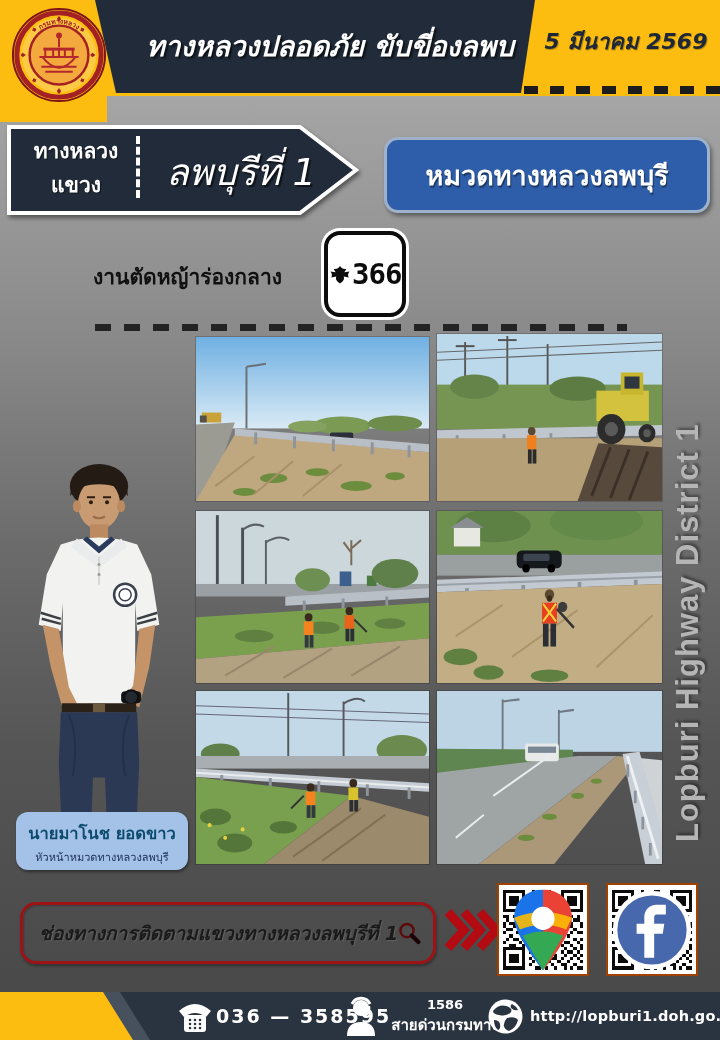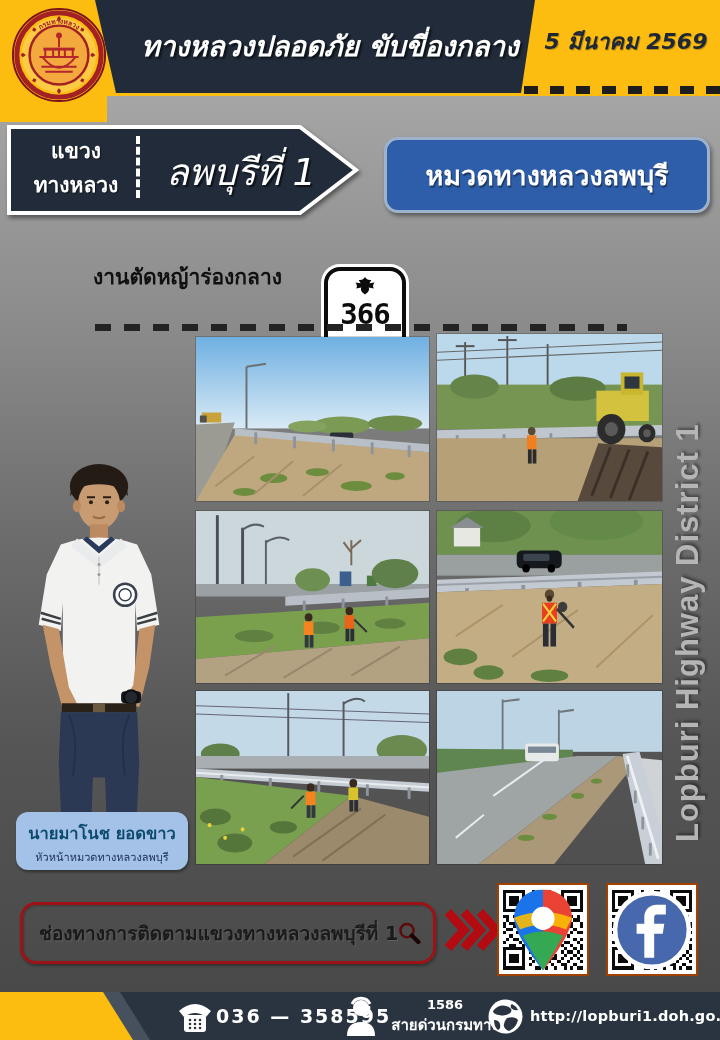--- a/index.html
+++ b/index.html
@@ -32,21 +32,21 @@
   .blue-box{left:384px;top:137px;width:320px;height:70px;background:#2e5ea9;
     border:3px solid #9fb2cb;border-radius:14px;box-shadow:2px 3px 4px rgba(0,0,0,.4);
     display:flex;align-items:center;justify-content:center;}
   .blue-box span{color:#fff;font-size:27px;font-weight:bold;white-space:nowrap;
     text-shadow:1px 2px 1px rgba(0,0,0,.45);}
   
   .work-title{left:50px;top:260px;width:275px;text-align:center;color:#101010;
     font-size:21px;font-weight:bold;white-space:nowrap;}
   .route-shield{left:324px;top:231px;width:74px;height:78px;background:#fff;
     border:4px solid #0c0c0c;border-radius:16px;box-shadow:0 0 0 3px #fff;
-    display:flex;flex-direction:column;align-items:center;margin-top:36px;}
+    display:flex;flex-direction:row;align-items:center;}
   .route-num{font-size:29px;font-weight:bold;color:#0c0c0c;line-height:30px;
     font-family:"DejaVu Sans Mono",monospace;letter-spacing:-1px;}
   .proj-details{left:415px;top:226px;width:300px;text-align:center;color:#101010;
     font-size:19px;font-weight:bold;font-style:italic;line-height:30px;white-space:nowrap;}
   .dash-sep{left:95px;top:324px;width:532px;height:7px;
     background:repeating-linear-gradient(90deg,#232323 0 16px,transparent 16px 29px);}
   
   .photo{box-shadow:0 0 0 1px rgba(0,0,0,.18);}
   .photo svg{display:block;width:100%;height:100%;}
   
@@ -56,21 +56,21 @@
     color:#b5b5b5;letter-spacing:1px;text-shadow:2px 2px 3px rgba(0,0,0,.4);white-space:nowrap;}
   
   .officer-badge{left:16px;top:812px;width:172px;height:58px;background:#a4c2e8;
     border-radius:12px;box-shadow:1px 2px 3px rgba(0,0,0,.4);text-align:center;}
   .officer-name{margin-top:8px;font-size:16.5px;font-weight:bold;color:#0c4a6e;}
   .officer-title{margin-top:2px;font-size:11px;color:#23365c;}
   
   .follow-bar{left:20px;top:902px;width:410px;height:56px;border:3px solid #9e1115;
     border-radius:16px;box-shadow:1px 2px 3px rgba(0,0,0,.35), inset 1px 1px 2px rgba(0,0,0,.25);
     display:flex;align-items:center;}
-  .follow-label{flex:1;padding-left:16px;font-size:19px;font-weight:bold;
+  .follow-label{flex:1;padding-left:16px;font-size:19px;font-weight:bold;font-style:italic;
     color:#1a1a1a;white-space:nowrap;text-shadow:1px 1px 1px rgba(255,255,255,.12);}
   .follow-bar .mag{margin-right:12px;}
   .chevrons{left:444px;top:908px;}
   .qr{width:92px;height:93px;background:#fff;border:2px solid #a04100;padding:4px;box-sizing:border-box;}
   .qr-left{left:497px;top:883px;}
   .qr-right{left:606px;top:883px;}
   .qr .inner{position:relative;width:100%;height:100%;}
   .qr .inner svg{display:block;width:100%;height:100%;}
   .qr .center-ic{position:absolute;left:50%;top:50%;transform:translate(-50%,-50%);}
   
@@ -86,21 +86,21 @@
   .f-url{left:530px;top:1008px;font-size:14.5px;color:#fff;font-weight:bold;white-space:nowrap;letter-spacing:.2px;}
 </style>
 </head>
 <body>
 
 <div class="poster">
 
   <div class="abs header-yellow"></div>
   <div class="abs header-step"></div>
   <div class="abs header-banner"></div>
-  <div class="abs slogan">ทางหลวงปลอดภัย ขับขี่องกลาง</div>
+  <div class="abs slogan">ทางหลวงปลอดภัย ขับขี่องลพบ</div>
   <div class="abs header-date">5 มีนาคม 2569</div>
   <div class="abs header-dashes"></div>
 
   <div class="abs" style="left:10px;top:6px;width:98px;height:98px;">
     <svg viewBox="0 0 100 100" width="98" height="98">
       <circle cx="50" cy="50" r="48" fill="#fdbd10"></circle>
       <circle cx="50" cy="50" r="47" fill="none" stroke="#7c1419" stroke-width="2"></circle>
       <circle cx="50" cy="50" r="43" fill="none" stroke="#a32024" stroke-width="5"></circle>
       <circle cx="50" cy="50" r="38" fill="#fcca45"></circle>
       <circle cx="50" cy="50" r="30" fill="#f3a93d" stroke="#a32024" stroke-width="2.5"></circle>
@@ -130,22 +130,22 @@
       <circle cx="50" cy="30" r="3" fill="#b3272c"></circle>
       <path d="M32 62h36M36 67h28" stroke="#b3272c" stroke-width="2"></path>
     </svg>
   </div>
 
   <div class="abs arrow-wrap">
     <svg viewBox="0 0 356 92" width="356" height="92">
       <polygon points="3,3 294,3 350,46 294,89 3,89" fill="#212b39" stroke="#ffffff" stroke-width="4"></polygon>
     </svg>
     <div class="abs arrow-text-l">
+      <div>ทางหลวง</div>
       <div>แขวง</div>
-      <div>ทางหลวง</div>
     </div>
     <div class="abs arrow-divider"></div>
     <div class="abs arrow-text-r">ลพบุรีที่ 1</div>
   </div>
 
   <div class="abs work-title">งานตัดหญ้าร่องกลาง</div>
 
   <div class="abs blue-box">
     <span>หมวดทางหลวงลพบุรี</span>
   </div>

